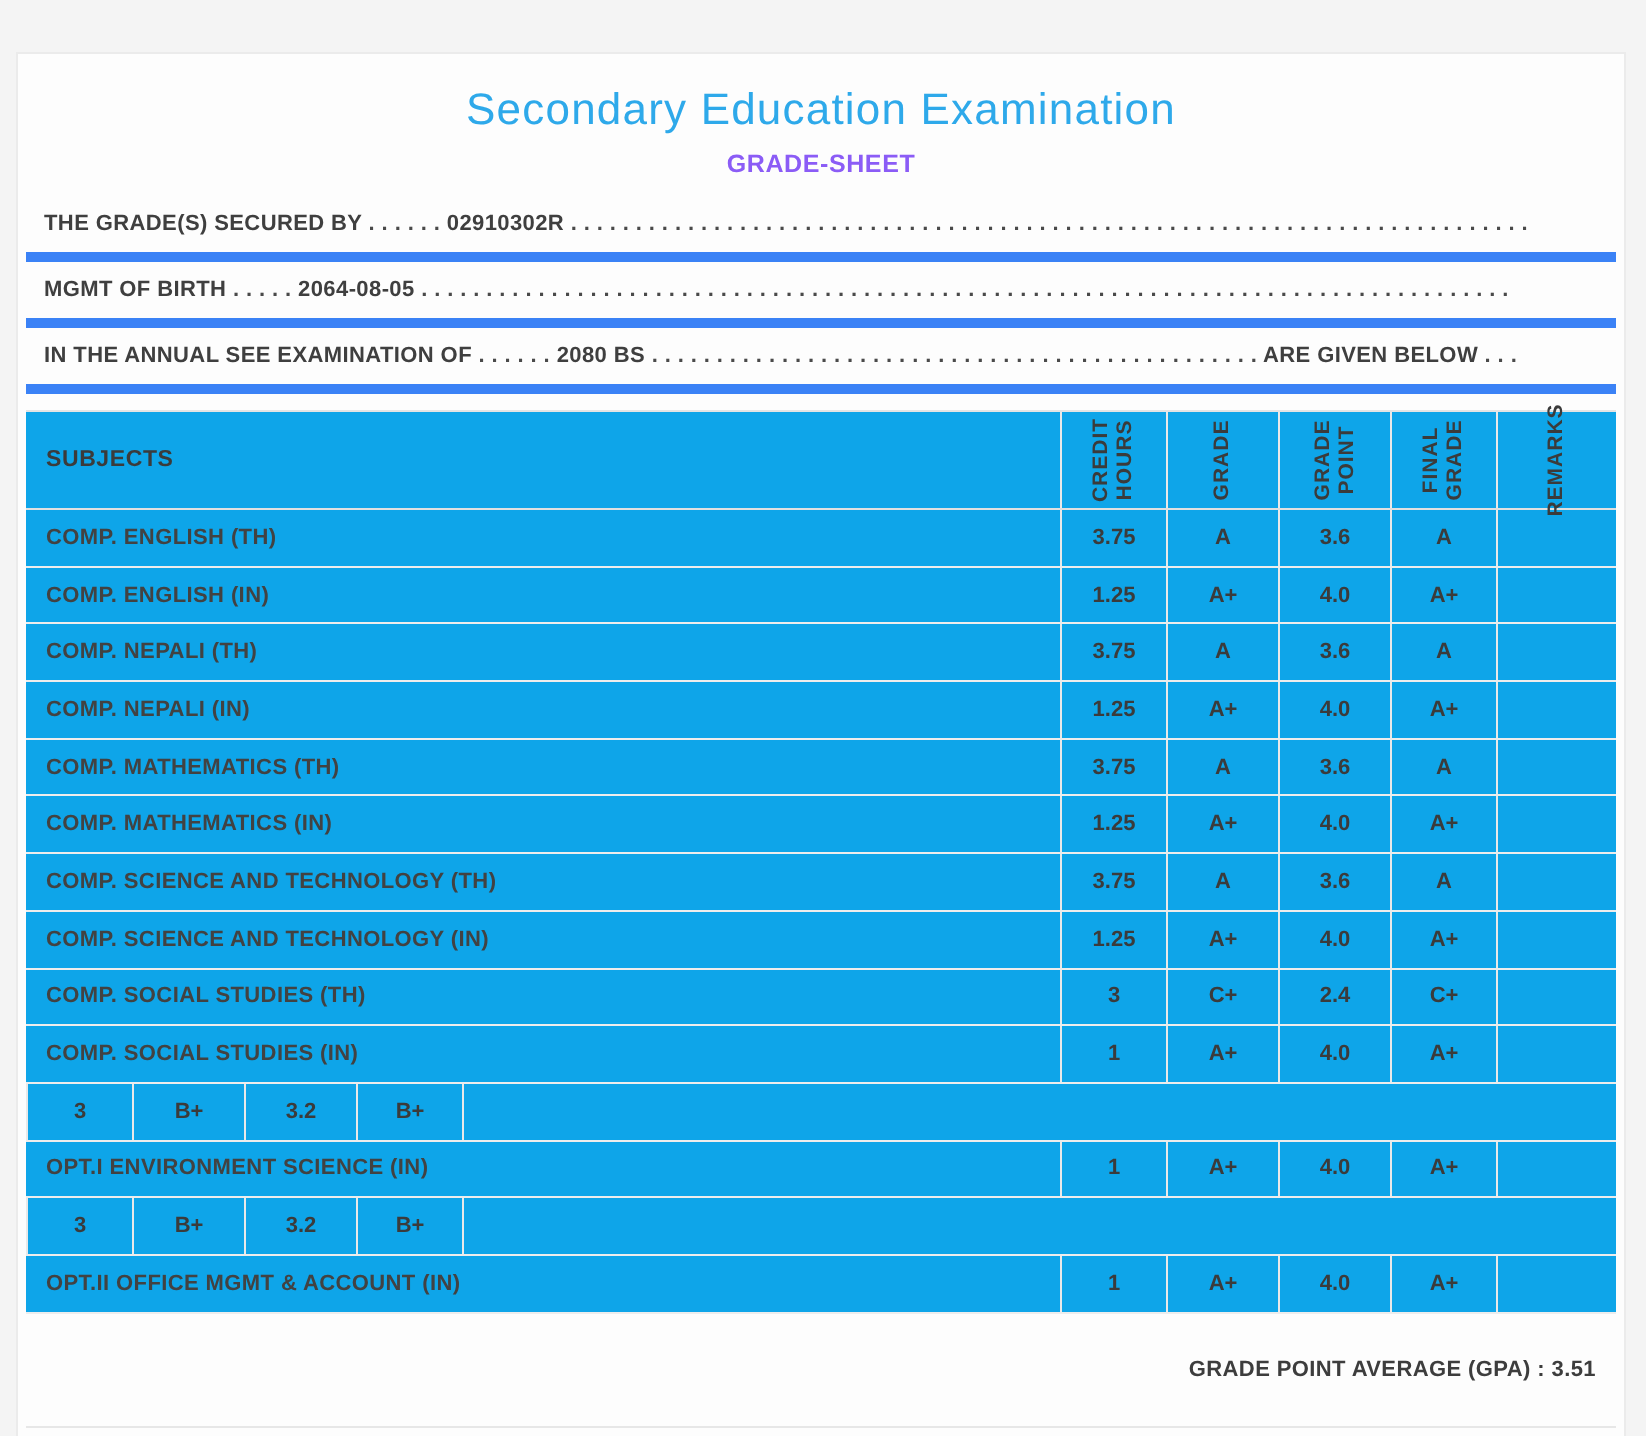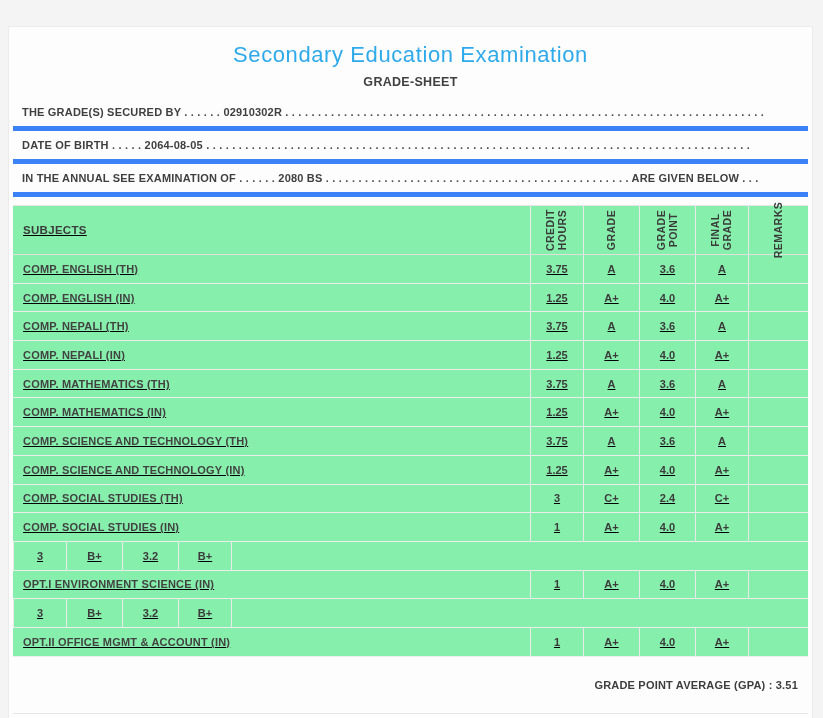--- a/index.html
+++ b/index.html
@@ -29,38 +29,38 @@
     line-height: 26px;
     color: #2ea9ea;
     letter-spacing: 0.6px;
   }
   .subtitle {
     margin-top: 7px;
     text-align: center;
     font-size: 12.5px;
     line-height: 15px;
     font-weight: bold;
-    color: #404040;
+    color: #8b5cf6;
     letter-spacing: 0.3px;
   }
   .info { margin: 8px 4px 0 4px; }
   .iline {
     height: 28px;
     line-height: 28px;
     font-size: 11px;
     font-weight: bold;
     color: #3f3f3f;
     padding-left: 9px;
     white-space: nowrap;
     overflow: hidden;
     border-bottom: 5px solid #3b82f6;
     letter-spacing: 0.2px;
   }
   .dots { color: #4a4a4a; }
-  .gtable { margin: 8px 4px 0 4px; background: #86efac; text-decoration: underline; }
+  .gtable { margin: 8px 4px 0 4px; background: #0ea5e9; }
   .thead {
     display: flex;
     height: 48px;
     border-top: 1px solid #e4e4e4;
     border-bottom: 1px solid #e0e0e0;
     box-sizing: content-box;
   }
   .trow {
     display: flex;
     height: 27.7px;
@@ -153,21 +153,21 @@
     <div class="subtitle">GRADE-SHEET</div>
 
     <div class="info">
       <div class="iline">
         <span>THE GRADE(S) SECURED BY</span>
         <span class="dots">. . . . . .</span>
         <span>02910302R</span>
         <span class="dots">. . . . . . . . . . . . . . . . . . . . . . . . . . . . . . . . . . . . . . . . . . . . . . . . . . . . . . . . . . . . . . . . . . . . . . . . . .</span>
       </div>
       <div class="iline">
-        <span>DATE OF BIRTH</span>
+        <span>MGMT OF BIRTH</span>
         <span class="dots">. . . . .</span>
         <span>2064-08-05</span>
         <span class="dots">. . . . . . . . . . . . . . . . . . . . . . . . . . . . . . . . . . . . . . . . . . . . . . . . . . . . . . . . . . . . . . . . . . . . . . . . . . . . . . . . . . . .</span>
       </div>
       <div class="iline">
         <span>IN THE ANNUAL SEE EXAMINATION OF</span>
         <span class="dots">. . . . . .</span>
         <span>2080 BS</span>
         <span class="dots">. . . . . . . . . . . . . . . . . . . . . . . . . . . . . . . . . . . . . . . . . . . . . . .</span>
         <span>ARE GIVEN BELOW</span>

